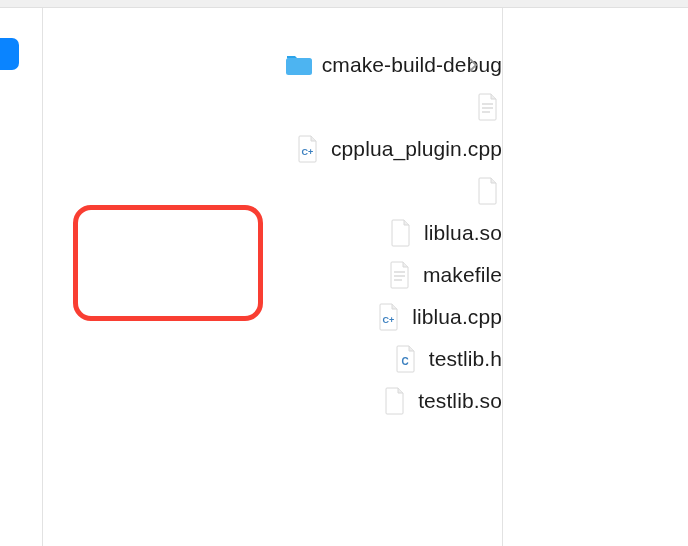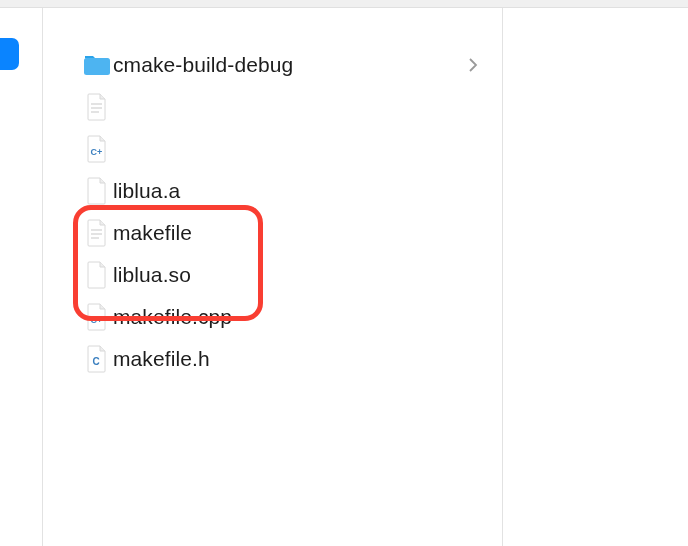--- a/index.html
+++ b/index.html
@@ -44,23 +44,24 @@
       bottom: 0;
       background: #ffffff;
       border-right: 1px solid #e2e2e2;
       padding-top: 36px;
       padding-left: 40px;
     }
     .file-row {
       display: flex;
       align-items: center;
       height: 42px;
-      gap: 2px;
+      gap: 9px;
       cursor: default;
       position: relative;
+      justify-content: flex-end;
     }
     .file-row .icon-slot {
       width: 28px;
       height: 28px;
       display: flex;
       align-items: center;
       justify-content: center;
       flex-shrink: 0;
     }
     .file-row .label {
@@ -132,74 +133,83 @@
   </div>
 
   <div class="file-row">
     <span class="icon-slot">
       <svg width="22" height="28" viewBox="0 0 22 28">
         <path class="page-base" d="M3 1 h11 l5 5 v20 a1 1 0 0 1 -1 1 H3 a1 1 0 0 1 -1 -1 V2 a1 1 0 0 1 1 -1 z"></path>
         <path class="page-fold" d="M14 1 v5 h5"></path>
         <text x="4.5" y="20" font-size="9" font-weight="600" fill="#3a7fbf" font-family="Arial">C+</text>
       </svg>
     </span>
-  </div>
-
-
-  <div class="file-row">
-    <span class="icon-slot">
-      <svg width="22" height="28" viewBox="0 0 22 28">
-        <path class="page-base" d="M3 1 h11 l5 5 v20 a1 1 0 0 1 -1 1 H3 a1 1 0 0 1 -1 -1 V2 a1 1 0 0 1 1 -1 z"></path>
-        <path class="page-fold" d="M14 1 v5 h5"></path>
-      </svg>
-    </span>
-    <span class="label">liblua.a</span>
+    <span class="label">cpplua_plugin.cpp</span>
+  </div>
+
+
+  <div class="file-row">
+    <span class="icon-slot">
+      <svg width="22" height="28" viewBox="0 0 22 28">
+        <path class="page-base" d="M3 1 h11 l5 5 v20 a1 1 0 0 1 -1 1 H3 a1 1 0 0 1 -1 -1 V2 a1 1 0 0 1 1 -1 z"></path>
+        <path class="page-fold" d="M14 1 v5 h5"></path>
+      </svg>
+    </span>
+  </div>
+
+  <div class="file-row">
+    <span class="icon-slot">
+      <svg width="22" height="28" viewBox="0 0 22 28">
+        <path class="page-base" d="M3 1 h11 l5 5 v20 a1 1 0 0 1 -1 1 H3 a1 1 0 0 1 -1 -1 V2 a1 1 0 0 1 1 -1 z"></path>
+        <path class="page-fold" d="M14 1 v5 h5"></path>
+      </svg>
+    </span>
+    <span class="label">liblua.so</span>
   </div>
 
   <div class="file-row">
     <span class="icon-slot">
       <svg width="22" height="28" viewBox="0 0 22 28">
         <path class="page-base" d="M3 1 h11 l5 5 v20 a1 1 0 0 1 -1 1 H3 a1 1 0 0 1 -1 -1 V2 a1 1 0 0 1 1 -1 z"></path>
         <path class="page-fold" d="M14 1 v5 h5"></path>
         <line class="page-lines" x1="5" y1="11" x2="16" y2="11"></line>
         <line class="page-lines" x1="5" y1="15" x2="16" y2="15"></line>
         <line class="page-lines" x1="5" y1="19" x2="13" y2="19"></line>
       </svg>
     </span>
     <span class="label">makefile</span>
   </div>
 
   <div class="file-row">
     <span class="icon-slot">
       <svg width="22" height="28" viewBox="0 0 22 28">
         <path class="page-base" d="M3 1 h11 l5 5 v20 a1 1 0 0 1 -1 1 H3 a1 1 0 0 1 -1 -1 V2 a1 1 0 0 1 1 -1 z"></path>
         <path class="page-fold" d="M14 1 v5 h5"></path>
-      </svg>
-    </span>
-    <span class="label">liblua.so</span>
-  </div>
-
-  <div class="file-row">
-    <span class="icon-slot">
-      <svg width="22" height="28" viewBox="0 0 22 28">
-        <path class="page-base" d="M3 1 h11 l5 5 v20 a1 1 0 0 1 -1 1 H3 a1 1 0 0 1 -1 -1 V2 a1 1 0 0 1 1 -1 z"></path>
-        <path class="page-fold" d="M14 1 v5 h5"></path>
         <text x="4.5" y="20" font-size="9" font-weight="600" fill="#3a7fbf" font-family="Arial">C+</text>
       </svg>
     </span>
-    <span class="label">makefile.cpp</span>
+    <span class="label">liblua.cpp</span>
   </div>
 
   <div class="file-row">
     <span class="icon-slot">
       <svg width="22" height="28" viewBox="0 0 22 28">
         <path class="page-base" d="M3 1 h11 l5 5 v20 a1 1 0 0 1 -1 1 H3 a1 1 0 0 1 -1 -1 V2 a1 1 0 0 1 1 -1 z"></path>
         <path class="page-fold" d="M14 1 v5 h5"></path>
         <text x="6.5" y="20" font-size="10" font-weight="600" fill="#3a7fbf" font-family="Arial">C</text>
       </svg>
     </span>
-    <span class="label">makefile.h</span>
-  </div>
-
+    <span class="label">testlib.h</span>
+  </div>
+
+  <div class="file-row">
+    <span class="icon-slot">
+      <svg width="22" height="28" viewBox="0 0 22 28">
+        <path class="page-base" d="M3 1 h11 l5 5 v20 a1 1 0 0 1 -1 1 H3 a1 1 0 0 1 -1 -1 V2 a1 1 0 0 1 1 -1 z"></path>
+        <path class="page-fold" d="M14 1 v5 h5"></path>
+      </svg>
+    </span>
+    <span class="label">testlib.so</span>
+  </div>
 
 </div>
 
 <div class="highlight-box"></div>
 
 </body></html>

